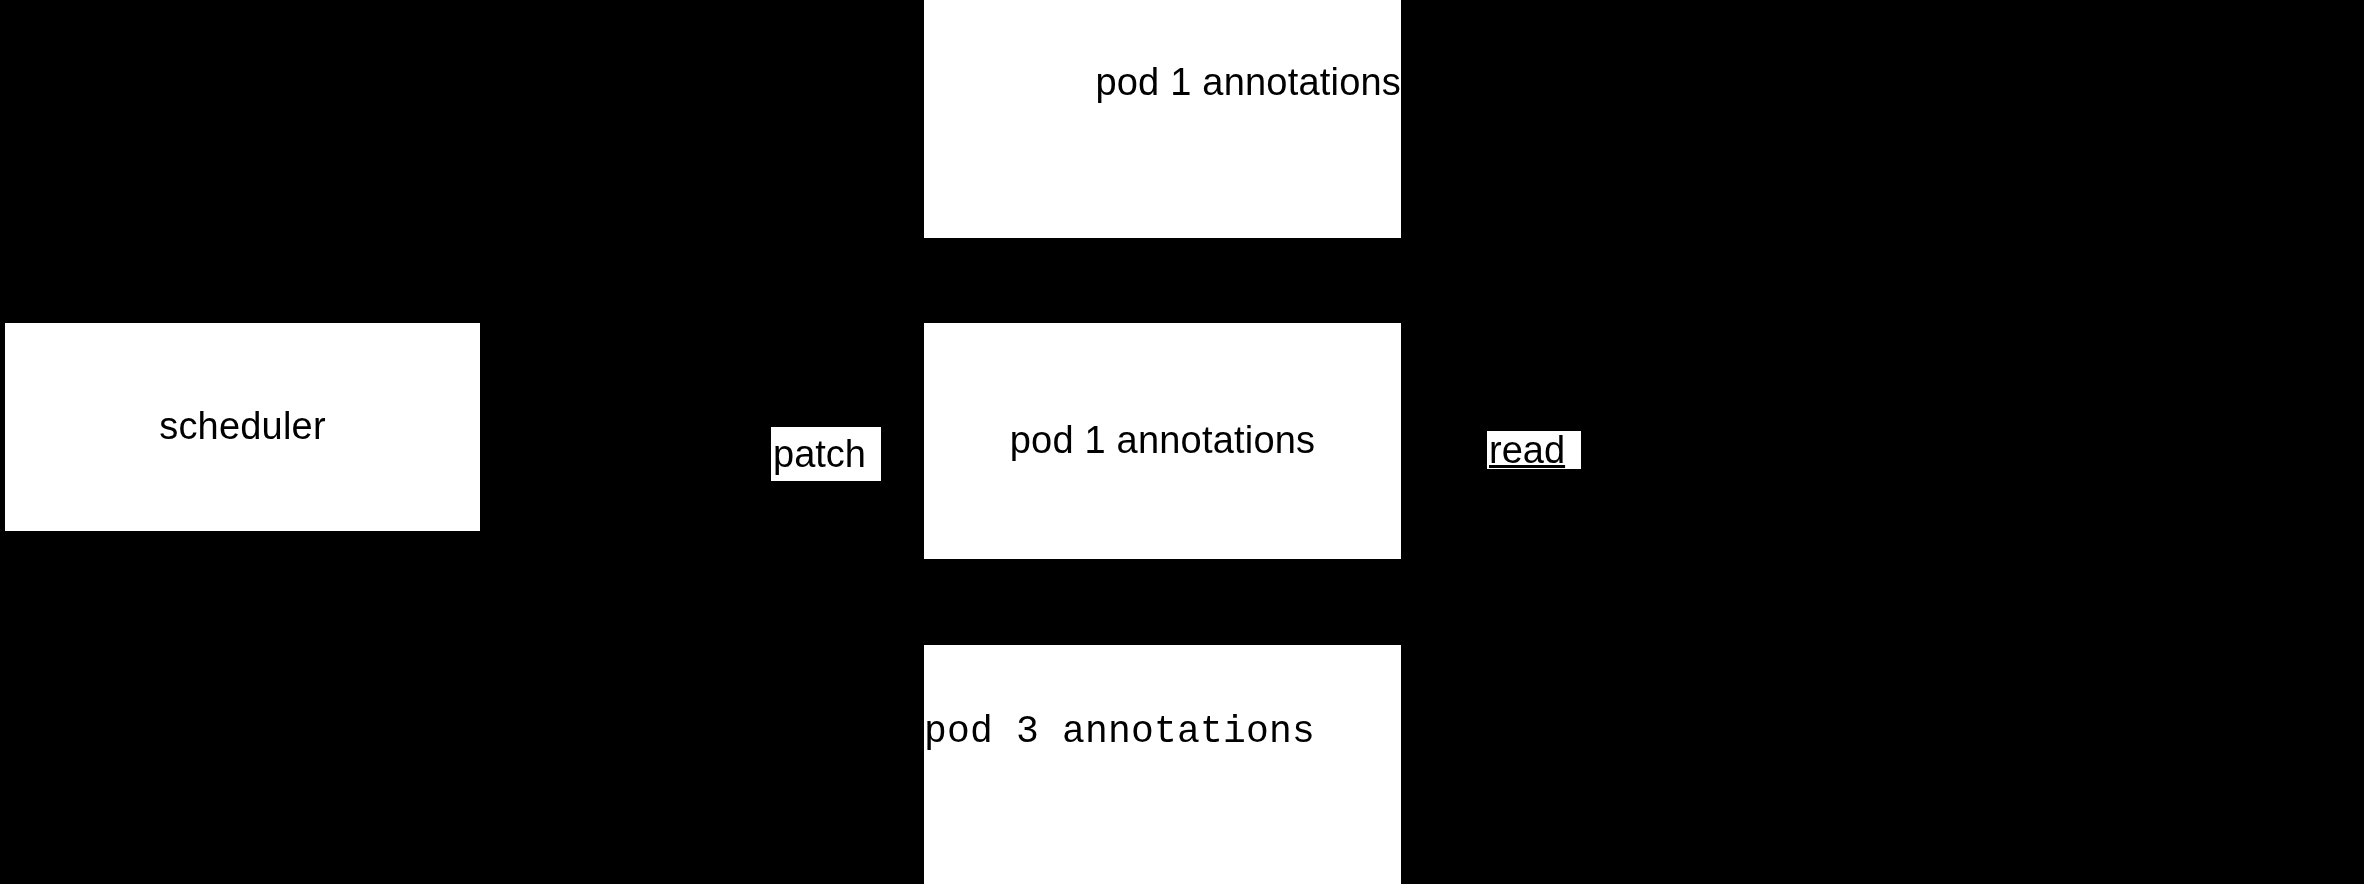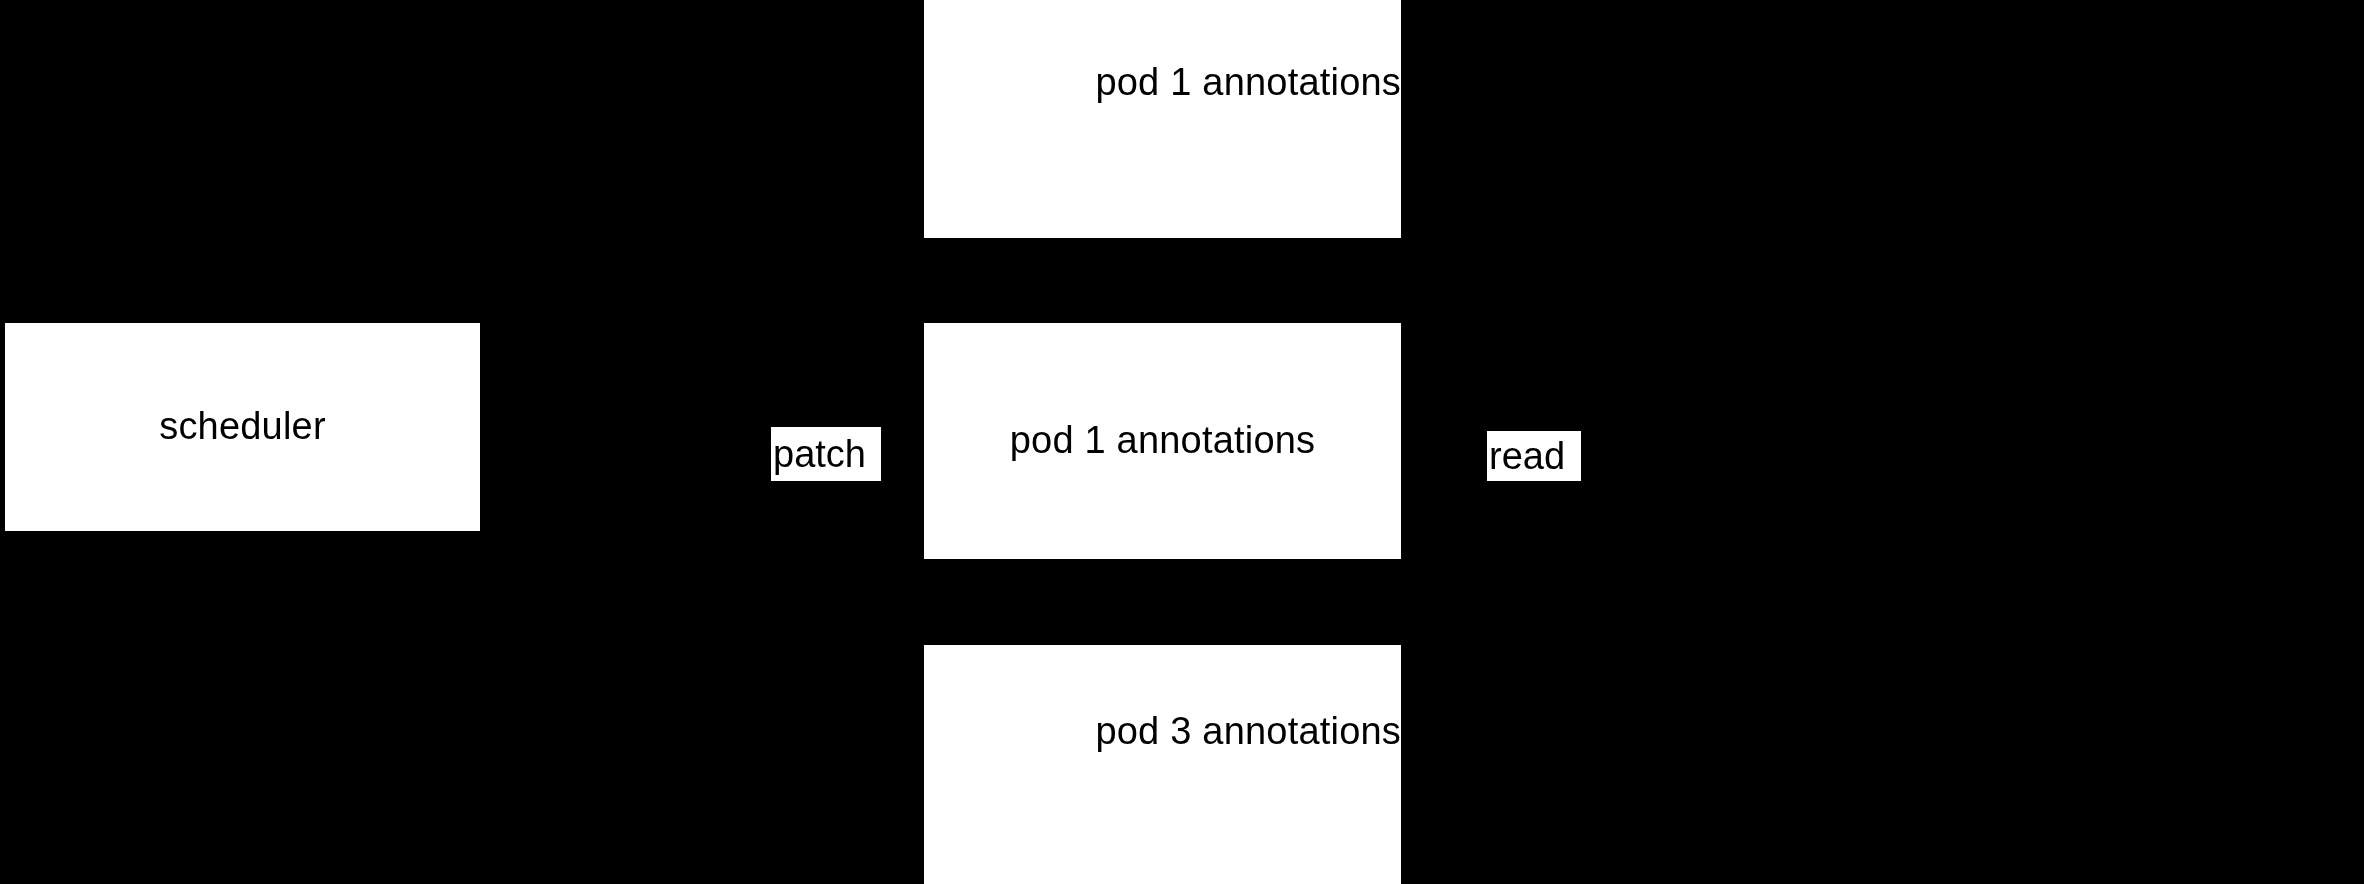--- a/index.html
+++ b/index.html
@@ -37,37 +37,37 @@
   }
   
   #node-scheduler     { left: 5px;    top: 323px;  width: 475px; height: 208px; }
   #node-pod1          { left: 924px;  top: -83px;  width: 477px; height: 321px; }
   #node-pod2          { left: 924px;  top: 323px;  width: 477px; height: 236px; }
   #node-pod3          { left: 924px;  top: 645px;  width: 477px; height: 321px; }
   #node-device-plugin { left: 1884px; top: 323px;  width: 477px; height: 236px; }
 
   
   #node-pod1 .node-label { position: absolute; left: 0; right: 0; text-align: right; top: 143px; }
-  #node-pod3 .node-label { position: absolute; left: 0; right: 0; text-align: right; top: 64px; }
+  #node-pod3 .node-label { position: absolute; left: 0; right: 0; text-align: left; top: 64px; font-family: Liberation Mono, monospace; }
 
   .edge-label {
     position: absolute;
     background: #ffffff;
     color: #000000;
     font-size: 38px;
     line-height: 1.18;
     white-space: nowrap;
     padding: 0 2px;
     box-sizing: border-box;
     display: flex;
     align-items: center;
     justify-content: flex-start;
   }
   #label-patch { left: 771px;  top: 427px; width: 110px; height: 54px; }
-  #label-read  { left: 1487px; top: 431px; width: 94px;  height: 50px; }
+  #label-read  { left: 1487px; top: 431px; width: 94px;  height: 38px; text-decoration: underline; }
 
   .connector {
     position: absolute;
     background: #000000;
   }
 </style>
 </head>
 <body>
 
 <div id="canvas">

